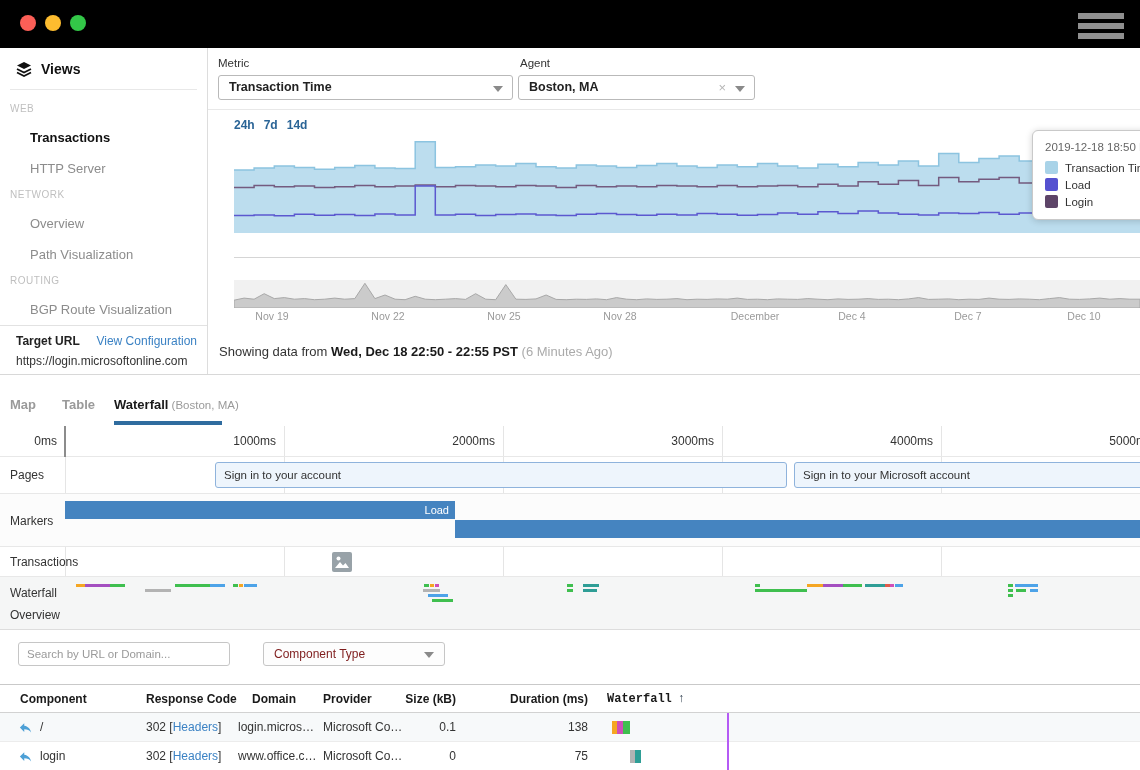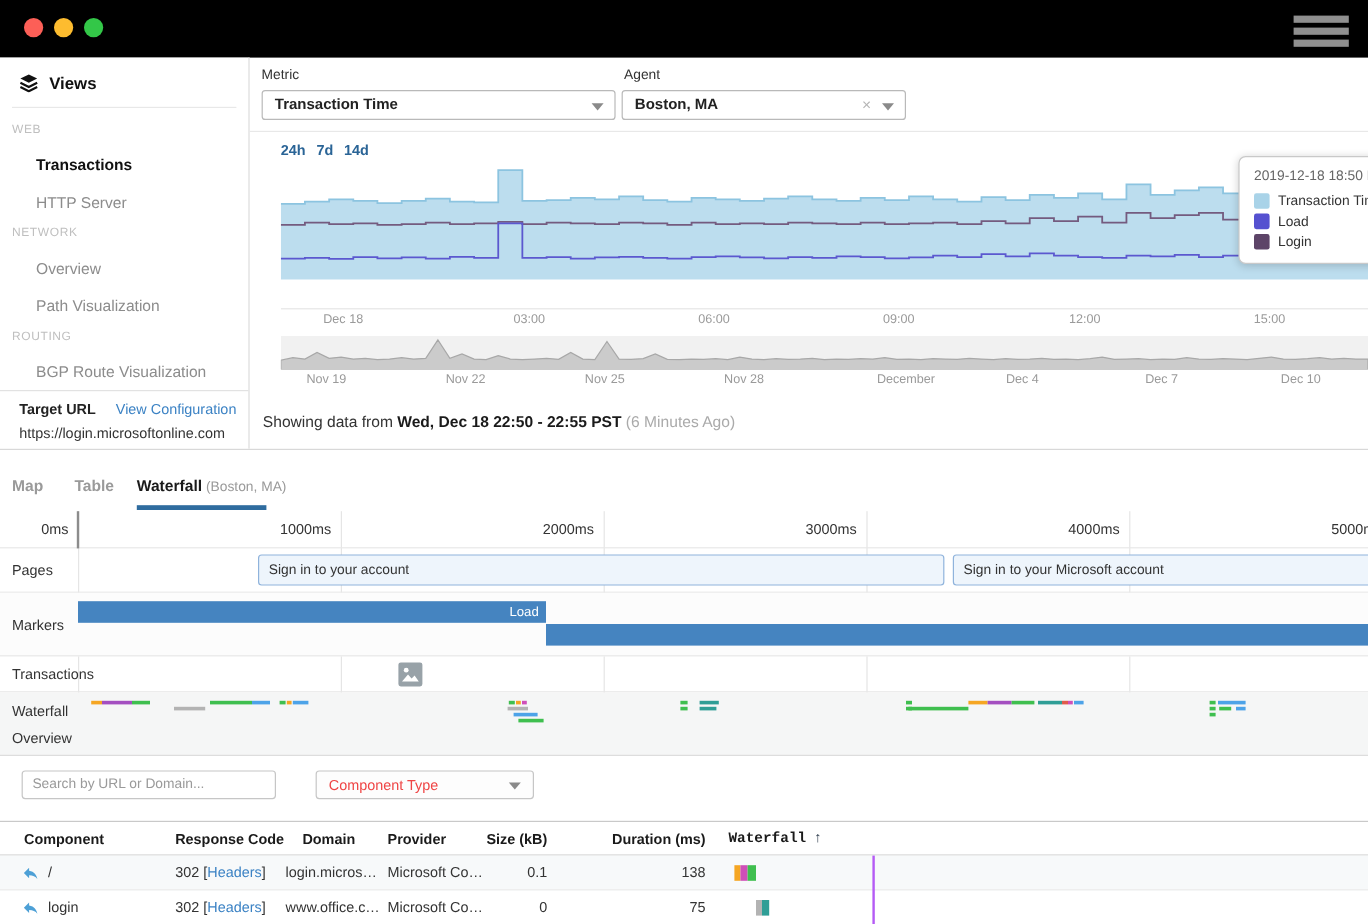--- a/index.html
+++ b/index.html
@@ -69,21 +69,21 @@
   .ms-tick { position:absolute; top:8px; width:80px; text-align:right; font-size:12px; color:#333; }
   .page-box { position:absolute; top:5px; height:26px; background:#eef5fc; border:1px solid #8fb3dc; border-radius:3px; font-size:11.5px; color:#333; line-height:24px; padding-left:8px; white-space:nowrap; overflow:hidden; cursor:pointer; }
   .marker-bar { position:absolute; height:18px; background:#4584c0; color:#fff; font-size:11px; line-height:18px; text-align:right; padding-right:6px; }
   .shot-icon { position:absolute; left:332px; top:5px; width:20px; height:20px; background:#98a2a8; border-radius:2px; cursor:pointer; }
   .ov-seg { position:absolute; height:3px; }
 
   
   .filter-row { position:absolute; left:0; top:255px; width:1140px; height:54px; background:#fff; }
   .search-input { position:absolute; left:18px; top:12px; width:212px; height:24px; border:1px solid #c6c6c6; border-radius:3px; font-size:11.5px; color:#333; padding:0 8px; font-family:"Liberation Sans",sans-serif; }
   .search-input::placeholder { color:#9a9a9a; }
-  .type-select { position:absolute; left:263px; top:12px; width:182px; height:24px; border:1px solid #c6c6c6; border-radius:3px; background:#fdfdfd; font-size:12px; color:#ef4444; line-height:22px; padding-left:10px; cursor:pointer; }
+  .type-select { position:absolute; left:263px; top:12px; width:182px; height:24px; border:1px solid #c6c6c6; border-radius:3px; background:#fdfdfd; font-size:12px; color:#7f1d1d; line-height:22px; padding-left:10px; cursor:pointer; }
   .type-select .caret { position:absolute; right:10px; top:9px; width:0; height:0; border-left:5px solid transparent; border-right:5px solid transparent; border-top:6px solid #8a8a8a; }
 
   
   .ctable { position:absolute; left:0; top:309px; width:1140px; height:87px; }
   .ctable-header { position:absolute; left:0; top:0; width:1140px; height:29px; border-top:1px solid #c9c9c9; border-bottom:1px solid #d2d2d2; background:#fff; font-size:12px; font-weight:bold; color:#1a1a1a; }
   .ctable-row { position:absolute; left:0; width:1140px; height:29px; border-bottom:1px solid #ececec; font-size:12px; color:#333; cursor:pointer; }
   .ctable-row.alt { background:#f7f9fa; }
   .tc { position:absolute; top:7px; white-space:nowrap; }
   .tc-comp-h { left:20px; } .tc-comp { left:40px; }
   .tc-resp { left:146px;text-align:right; } .tc-dom-h { left:252px; } .tc-dom { left:238px; }
@@ -159,28 +159,20 @@
       <span>24h</span><span>7d</span><span>14d</span>
     </div>
 
     <svg class="main-chart" id="main-chart-svg" width="906" height="125">
         <path d="M0 36.9 L0.0 36.9 L20.1 36.9 L20.1 35.0 L40.3 35.0 L40.3 33.1 L60.4 33.1 L60.4 34.4 L80.5 34.4 L80.5 36.3 L100.7 36.3 L100.7 34.4 L120.8 34.4 L120.8 32.5 L140.9 32.5 L140.9 35.0 L161.1 35.0 L161.1 35.6 L181.2 35.6 L181.2 8.8 L201.3 8.8 L201.3 34.4 L221.5 34.4 L221.5 33.8 L241.6 33.8 L241.6 31.9 L261.7 31.9 L261.7 33.1 L281.9 33.1 L281.9 30.6 L302.0 30.6 L302.0 33.8 L322.1 33.8 L322.1 35.0 L342.3 35.0 L342.3 31.9 L362.4 31.9 L362.4 33.1 L382.5 33.1 L382.5 34.4 L402.7 34.4 L402.7 32.5 L422.8 32.5 L422.8 30.6 L442.9 30.6 L442.9 33.1 L463.1 33.1 L463.1 34.4 L483.2 34.4 L483.2 31.9 L503.3 31.9 L503.3 33.8 L523.5 33.8 L523.5 30.6 L543.6 30.6 L543.6 33.1 L563.7 33.1 L563.7 35.0 L583.9 35.0 L583.9 31.3 L604.0 31.3 L604.0 33.8 L624.1 33.8 L624.1 29.4 L644.3 29.4 L644.3 31.9 L664.4 31.9 L664.4 28.1 L684.5 28.1 L684.5 33.1 L704.7 33.1 L704.7 20.6 L724.8 20.6 L724.8 29.4 L744.9 29.4 L744.9 25.6 L765.1 25.6 L765.1 23.1 L785.2 23.1 L785.2 28.1 L805.3 28.1 L805.3 21.9 L825.5 21.9 L825.5 26.9 L845.6 26.9 L845.6 24.4 L865.7 24.4 L865.7 27.5 L885.9 27.5 L885.9 25.6 L906.0 25.6 L906 100 L0 100 Z" fill="#b5d9ec" fill-opacity="0.9" stroke="none"></path>
         <path d="M0 36.9 L0.0 36.9 L20.1 36.9 L20.1 35.0 L40.3 35.0 L40.3 33.1 L60.4 33.1 L60.4 34.4 L80.5 34.4 L80.5 36.3 L100.7 36.3 L100.7 34.4 L120.8 34.4 L120.8 32.5 L140.9 32.5 L140.9 35.0 L161.1 35.0 L161.1 35.6 L181.2 35.6 L181.2 8.8 L201.3 8.8 L201.3 34.4 L221.5 34.4 L221.5 33.8 L241.6 33.8 L241.6 31.9 L261.7 31.9 L261.7 33.1 L281.9 33.1 L281.9 30.6 L302.0 30.6 L302.0 33.8 L322.1 33.8 L322.1 35.0 L342.3 35.0 L342.3 31.9 L362.4 31.9 L362.4 33.1 L382.5 33.1 L382.5 34.4 L402.7 34.4 L402.7 32.5 L422.8 32.5 L422.8 30.6 L442.9 30.6 L442.9 33.1 L463.1 33.1 L463.1 34.4 L483.2 34.4 L483.2 31.9 L503.3 31.9 L503.3 33.8 L523.5 33.8 L523.5 30.6 L543.6 30.6 L543.6 33.1 L563.7 33.1 L563.7 35.0 L583.9 35.0 L583.9 31.3 L604.0 31.3 L604.0 33.8 L624.1 33.8 L624.1 29.4 L644.3 29.4 L644.3 31.9 L664.4 31.9 L664.4 28.1 L684.5 28.1 L684.5 33.1 L704.7 33.1 L704.7 20.6 L724.8 20.6 L724.8 29.4 L744.9 29.4 L744.9 25.6 L765.1 25.6 L765.1 23.1 L785.2 23.1 L785.2 28.1 L805.3 28.1 L805.3 21.9 L825.5 21.9 L825.5 26.9 L845.6 26.9 L845.6 24.4 L865.7 24.4 L865.7 27.5 L885.9 27.5 L885.9 25.6 L906.0 25.6 " fill="none" stroke="#8cc4e0" stroke-width="1.5"></path>
         <path d="M0 54.4 L0.0 54.4 L20.1 54.4 L20.1 52.5 L40.3 52.5 L40.3 53.8 L60.4 53.8 L60.4 53.1 L80.5 53.1 L80.5 54.4 L100.7 54.4 L100.7 53.8 L120.8 53.8 L120.8 52.5 L140.9 52.5 L140.9 53.8 L161.1 53.8 L161.1 53.1 L181.2 53.1 L181.2 51.9 L201.3 51.9 L201.3 53.8 L221.5 53.8 L221.5 52.5 L241.6 52.5 L241.6 53.1 L261.7 53.1 L261.7 53.8 L281.9 53.8 L281.9 52.5 L302.0 52.5 L302.0 53.1 L322.1 53.1 L322.1 54.4 L342.3 54.4 L342.3 52.5 L362.4 52.5 L362.4 53.8 L382.5 53.8 L382.5 53.1 L402.7 53.1 L402.7 53.8 L422.8 53.8 L422.8 52.5 L442.9 52.5 L442.9 53.1 L463.1 53.1 L463.1 53.8 L483.2 53.8 L483.2 52.5 L503.3 52.5 L503.3 53.8 L523.5 53.8 L523.5 53.1 L543.6 53.1 L543.6 52.5 L563.7 52.5 L563.7 53.8 L583.9 53.8 L583.9 51.3 L604.0 51.3 L604.0 53.1 L624.1 53.1 L624.1 48.8 L644.3 48.8 L644.3 51.3 L664.4 51.3 L664.4 47.5 L684.5 47.5 L684.5 52.5 L704.7 52.5 L704.7 44.4 L724.8 44.4 L724.8 48.8 L744.9 48.8 L744.9 46.3 L765.1 46.3 L765.1 44.4 L785.2 44.4 L785.2 50.0 L805.3 50.0 L805.3 45.6 L825.5 45.6 L825.5 48.1 L845.6 48.1 L845.6 46.3 L865.7 46.3 L865.7 47.5 L885.9 47.5 L885.9 46.9 L906.0 46.9 " fill="none" stroke="#6b4d72" stroke-width="1.5" stroke-opacity="0.9"></path>
         <path d="M0 82.5 L0.0 82.5 L20.1 82.5 L20.1 81.9 L40.3 81.9 L40.3 82.8 L60.4 82.8 L60.4 81.3 L80.5 81.3 L80.5 82.3 L100.7 82.3 L100.7 81.5 L120.8 81.5 L120.8 82.5 L140.9 82.5 L140.9 81.0 L161.1 81.0 L161.1 81.9 L181.2 81.9 L181.2 53.1 L201.3 53.1 L201.3 81.9 L221.5 81.9 L221.5 81.3 L241.6 81.3 L241.6 82.5 L261.7 82.5 L261.7 81.5 L281.9 81.5 L281.9 81.0 L302.0 81.0 L302.0 81.9 L322.1 81.9 L322.1 82.5 L342.3 82.5 L342.3 81.3 L362.4 81.3 L362.4 80.6 L382.5 80.6 L382.5 81.5 L402.7 81.5 L402.7 82.3 L422.8 82.3 L422.8 81.3 L442.9 81.3 L442.9 81.9 L463.1 81.9 L463.1 80.6 L483.2 80.6 L483.2 81.3 L503.3 81.3 L503.3 82.3 L523.5 82.3 L523.5 81.5 L543.6 81.5 L543.6 80.0 L563.7 80.0 L563.7 81.3 L583.9 81.3 L583.9 78.8 L604.0 78.8 L604.0 80.6 L624.1 80.6 L624.1 78.1 L644.3 78.1 L644.3 80.0 L664.4 80.0 L664.4 81.3 L684.5 81.3 L684.5 81.9 L704.7 81.9 L704.7 80.0 L724.8 80.0 L724.8 80.6 L744.9 80.6 L744.9 79.4 L765.1 79.4 L765.1 81.3 L785.2 81.3 L785.2 80.0 L805.3 80.0 L805.3 78.8 L825.5 78.8 L825.5 80.6 L845.6 80.6 L845.6 79.4 L865.7 79.4 L865.7 80.0 L885.9 80.0 L885.9 79.4 L906.0 79.4 " fill="none" stroke="#5b58cf" stroke-width="1.5"></path>
         <line x1="0" y1="124.5" x2="906" y2="124.5" stroke="#d5d5d5"></line>
       </svg>
-    <div class="axis-ticks" id="main-ticks">
-        <span style="left:52px">Dec 18</span>
-        <span style="left:207px">03:00</span>
-        <span style="left:361px">06:00</span>
-        <span style="left:515px">09:00</span>
-        <span style="left:670px">12:00</span>
-        <span style="left:824px">15:00</span>
-      </div>
 
     <svg class="brush" id="brush-svg" width="906" height="28">
         <rect x="0" y="0" width="906" height="28" fill="#f1f1f1"></rect>
         <path d="M0 28 L0.0 20.2 L10.1 18.1 L20.1 19.2 L30.2 13.7 L40.3 18.6 L50.3 17.6 L60.4 19.2 L70.5 18.6 L80.5 19.7 L90.6 19.2 L100.7 18.1 L110.7 19.2 L120.8 18.6 L130.9 3.3 L140.9 18.6 L151.0 15.0 L161.1 19.2 L171.1 19.7 L181.2 16.3 L191.3 19.2 L201.3 19.7 L211.4 19.2 L221.5 18.6 L231.5 19.4 L241.6 13.7 L251.7 19.2 L261.7 19.7 L271.8 4.6 L281.9 19.2 L291.9 19.4 L302.0 18.9 L312.1 15.0 L322.1 19.4 L332.2 19.7 L342.3 19.2 L352.3 19.4 L362.4 18.9 L372.5 19.7 L382.5 17.6 L392.6 19.2 L402.7 19.7 L412.7 18.9 L422.8 19.4 L432.9 19.2 L442.9 18.6 L453.0 19.7 L463.1 19.2 L473.1 19.4 L483.2 18.9 L493.3 19.2 L503.3 18.1 L513.4 19.4 L523.5 19.2 L533.5 19.7 L543.6 18.9 L553.7 19.2 L563.7 19.4 L573.8 18.6 L583.9 19.2 L593.9 19.7 L604.0 18.9 L614.1 19.4 L624.1 19.2 L634.2 18.6 L644.3 19.4 L654.3 19.2 L664.4 19.7 L674.5 18.9 L684.5 17.6 L694.6 19.4 L704.7 19.2 L714.7 18.9 L724.8 19.7 L734.9 19.2 L744.9 19.4 L755.0 18.1 L765.1 19.2 L775.1 19.4 L785.2 18.9 L795.3 19.2 L805.3 19.7 L815.4 18.6 L825.5 17.6 L835.5 19.2 L845.6 19.4 L855.7 18.9 L865.7 18.1 L875.8 19.2 L885.9 18.6 L895.9 19.2 L906 19.2 L906 28 Z" fill="#cbcbcb" stroke="#a8a8a8" stroke-width="1"></path>
       </svg>
     <div class="brush-ticks" id="brush-ticks">
         <span style="left:38px">Nov 19</span>
         <span style="left:154px">Nov 22</span>
         <span style="left:270px">Nov 25</span>
         <span style="left:386px">Nov 28</span>

